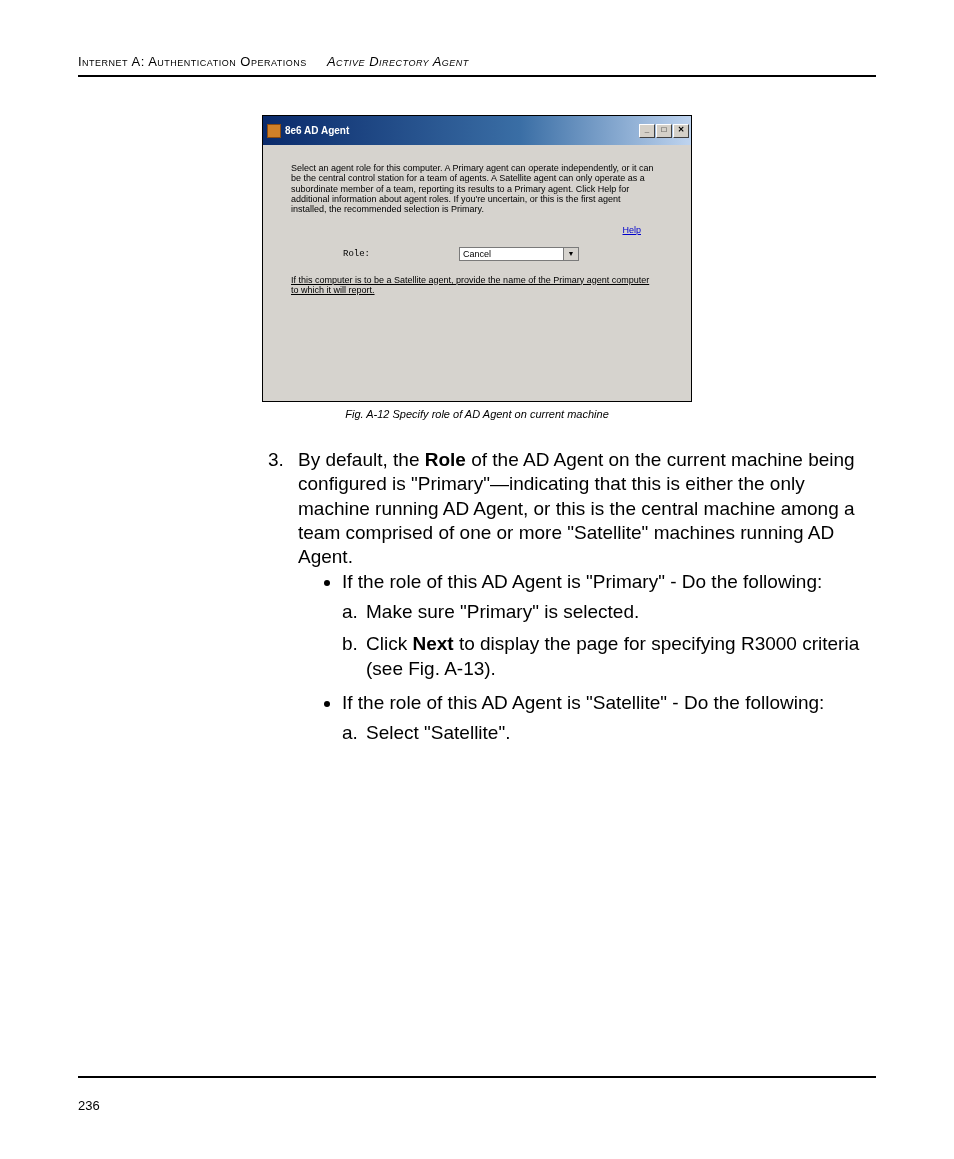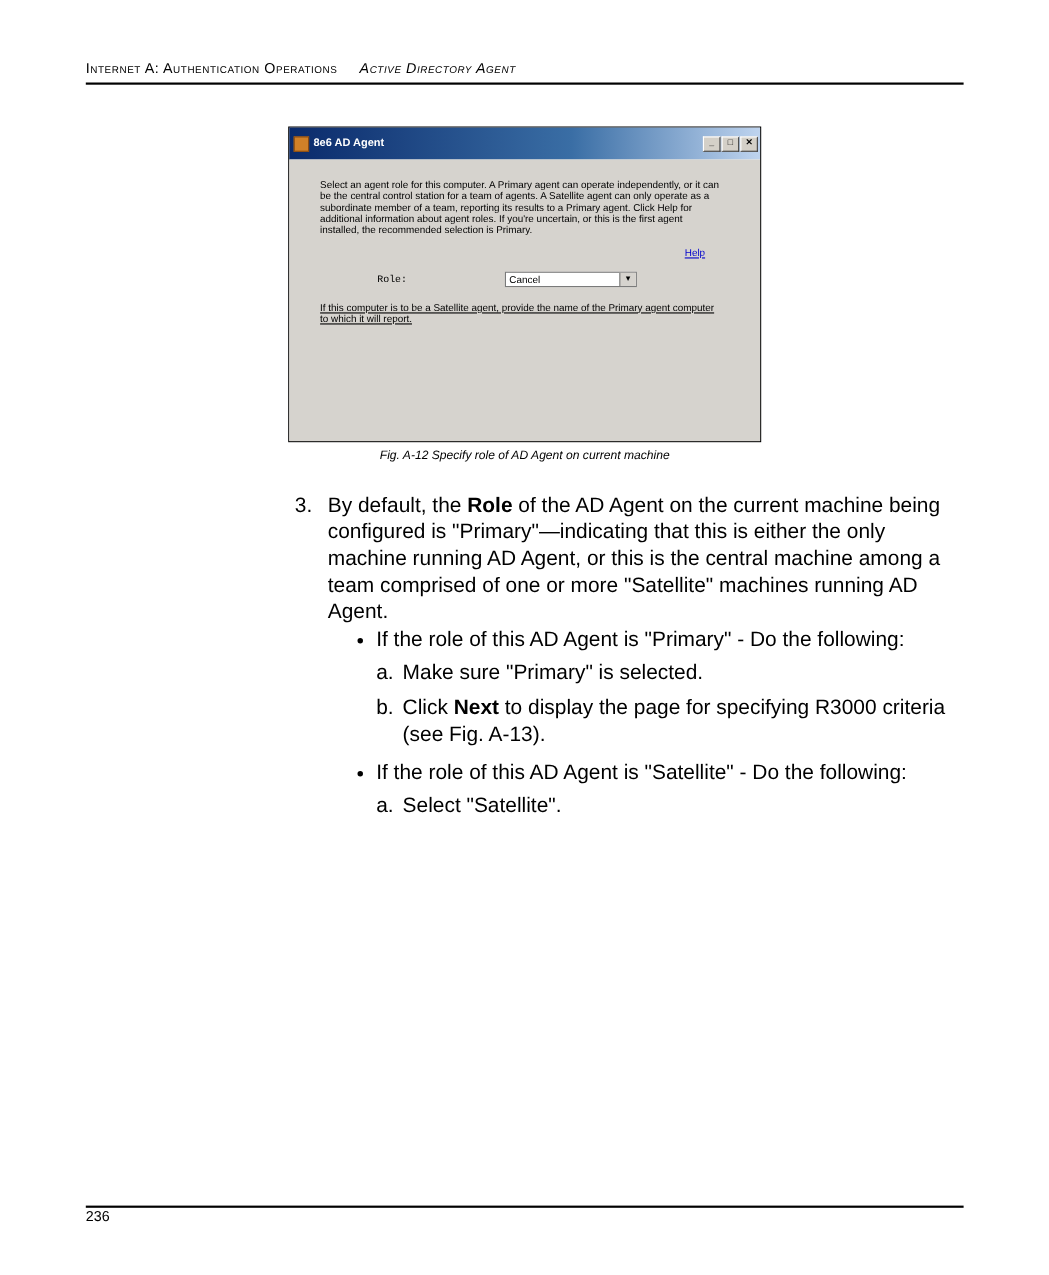--- a/index.html
+++ b/index.html
@@ -143,21 +143,21 @@
   ul.bullets > li { margin-bottom: 10px; }
   .sub-a { margin-left: 0; margin-top: 6px; }
   .sub-a .row { display: flex; margin-bottom: 8px; }
   .sub-a .letter { width: 24px; flex-shrink: 0; }
   .sub-a .txt { flex: 1; }
 
   .page-footer {
     position: absolute;
     left: 78px; right: 78px; bottom: 46px;
     border-top: 2px solid #000;
-    padding-top: 0;
+    padding-top: 20px;
     display: flex;
     justify-content: space-between;
     font-size: 13px;
     gap: 34px;
   }
   .page-footer .right { font-variant: small-caps; }
 </style>
 </head>
 <body>
 

